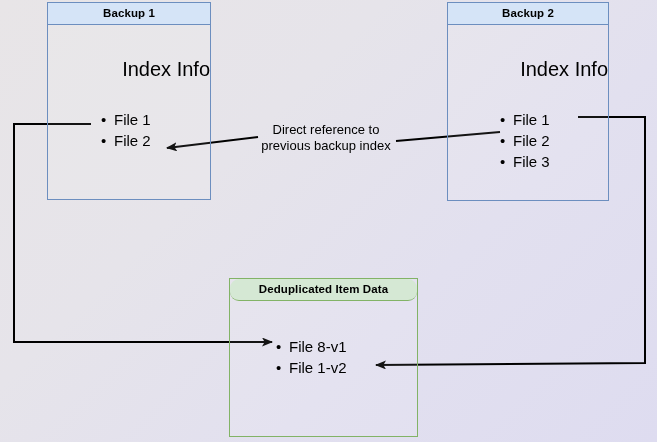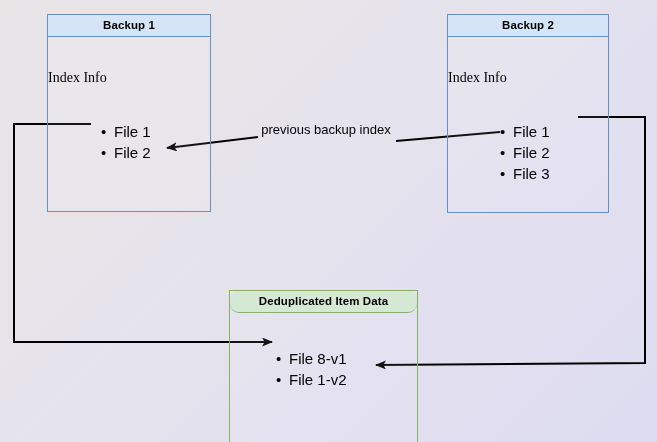--- a/index.html
+++ b/index.html
@@ -24,21 +24,20 @@
     top: 0;
     width: 657px;
     height: 442px;
     pointer-events: none;
   }
   .node-box {
     position: absolute;
     box-sizing: border-box;
     border: 1.5px solid #6c8ebf;
     background: rgba(255,255,255,0.08);
-    margin-top: 12px;
   }
   .node-box.green {
     border-color: #82b366;
   }
   .node-header {
     box-sizing: border-box;
     height: 22px;
     line-height: 20px;
     text-align: center;
     font-size: 11.5px;
@@ -55,24 +54,23 @@
   }
   .node-body {
     position: relative;
     height: calc(100% - 22px);
   }
   .index-label {
     position: absolute;
     left: 0;
     right: 0;
     top: 33px;
-    text-align: left;
-    font-size: 14px;
+    text-align: right;
+    font-size: 20px;
     color: #000;
-    font-family: Liberation Serif, serif;
   }
   .bullet-list {
     position: absolute;
     margin: 0;
     padding: 0;
     list-style: none;
   }
   .bullet-list li {
     font-size: 15px;
     color: #000;
@@ -152,16 +150,17 @@
     <div class="node-header">Deduplicated Item Data</div>
     <div class="node-body">
       <ul class="bullet-list" id="dedup-list">
         <li>File 8-v1</li>
         <li>File 1-v2</li>
       </ul>
     </div>
   </div>
 
   <div class="center-note">
+    <div>Direct reference to</div>
     <div>previous backup index</div>
   </div>
 
 </div>
 
 </body></html>

